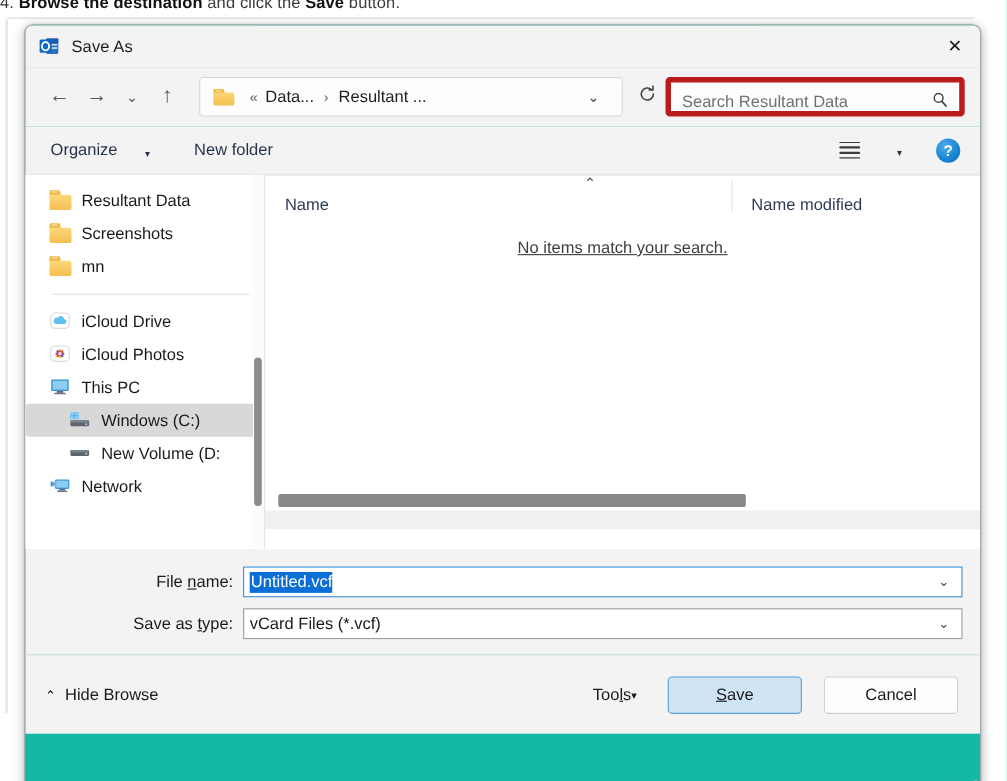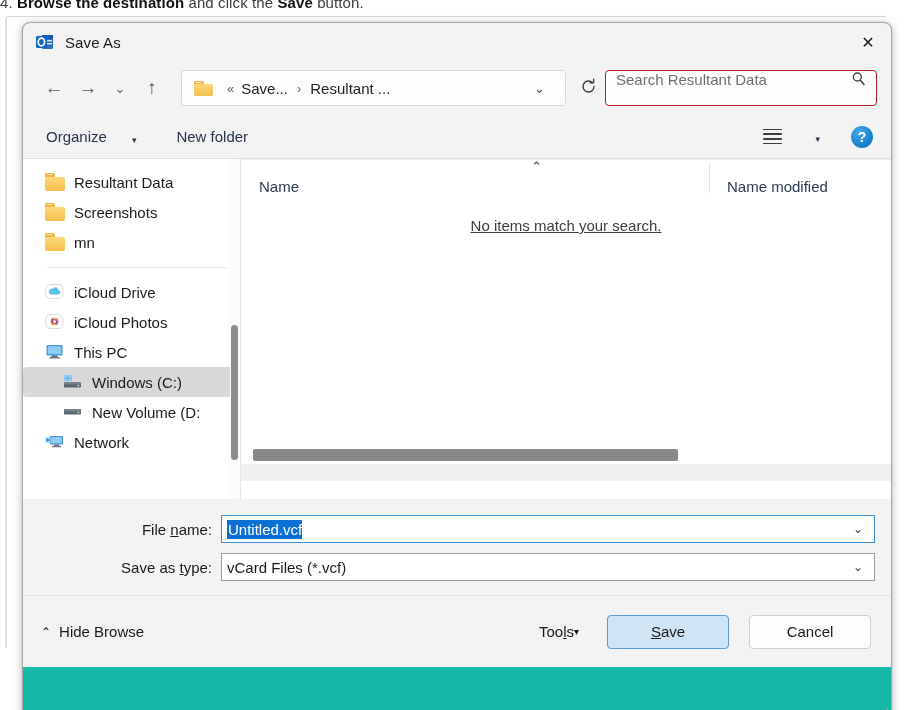--- a/index.html
+++ b/index.html
@@ -70,22 +70,22 @@
     display: flex; align-items: center; padding: 0 8px; min-width: 0;
   }
   .addr-folder-icon { width: 19px; height: 15px; position: relative; margin: 0 7px 0 4px; flex: 0 0 auto; }
   .addr-chev { color: #5d5d5d; font-size: 13px; margin: 0 7px; }
   .addr-seg { font-size: 15px; color: #1f1f1f; white-space: nowrap; }
   .addr-sep { color: #6a6a6a; font-size: 13px; margin: 0 9px; }
   .addr-spacer { flex: 1 1 auto; }
   .addr-drop { color: #444; font-size: 13px; padding: 0 12px; cursor: default; }
   .refresh { color: #444; font-size: 16px; padding: 0 8px 0 4px; cursor: default; }
   .searchbox {
-    width: 272px; height: 36px; background: #fdfdfd; border: 1px solid #b91c1c;
-    border-radius: 4px; display: flex; align-items: flex-start; padding: 0 10px;
+    width: 272px; height: 36px; background: #fdfdfd; border: 5px solid #b91c1c;
+    border-radius: 4px; display: flex; align-items: flex-end; padding: 0 10px;
     flex: 0 0 auto;
     gap: 39px;
   }
   .search-ph { flex: 1 1 auto; font-size: 15px; color: #707070; }
   .search-icon { font-size: 14px; color: #444; }
 
   
   .toolbar {
     height: 44px; background: #f3f3f3; display: flex; align-items: center;
     padding: 0 14px; border-bottom: 1px solid #e0e0e0;
@@ -135,21 +135,21 @@
     position: absolute; right: 0; top: 0; width: 1px; height: 100%; background: #e6e6e6;
   }
 
   
   .filepane { flex: 1 1 auto; position: relative; background: #fff; overflow: hidden; }
   .sort-indicator {
     position: absolute; left: 290px; top: 0px; font-size: 13px; color: #4d4d4d;
   }
   .col-header {
     position: absolute; top: 12px; left: 0; right: 0; height: 30px;
-    display: flex; align-items: center; gap: 44px;
+    display: flex; align-items: center;
   }
   .col {
     font-size: 15px; color: #2c3a52; padding-left: 18px; position: relative;
     height: 30px; display: flex; align-items: center; cursor: default;
   }
   .col.name { width: 424px; }
   .col.date { flex: 1 1 auto; }
   .col.date:before {
     content: ""; position: absolute; left: 0; top: -8px; width: 1px; height: 30px;
     background: #e0e0e0;
@@ -269,21 +269,21 @@
       <div class="navbtn small">⌄</div>
       <div class="navbtn">↑</div>
 
       <div class="addressbar">
         <div class="addr-folder-icon">
           <div class="ico-folder-tab"></div>
           <div class="ico-folder-line"></div>
           <div class="ico-folder-base"></div>
         </div>
         <span class="addr-chev">«</span>
-        <span class="addr-seg">Save...</span>
+        <span class="addr-seg">Data...</span>
         <span class="addr-sep">›</span>
         <span class="addr-seg">Resultant ...</span>
         <span class="addr-spacer"></span>
         <span class="addr-drop">⌄</span>
       </div>
 
       <div class="refresh">
         <svg width="17" height="17" viewBox="0 0 17 17">
           <path d="M14 8.5a5.5 5.5 0 1 1-1.8-4.1" fill="none" stroke="#3d3d3d" stroke-width="1.4" stroke-linecap="round"></path>
           <path d="M13.6 1.2 L13.6 4.8 L10.1 4.8" fill="none" stroke="#3d3d3d" stroke-width="1.4" stroke-linecap="round" stroke-linejoin="round"></path>

